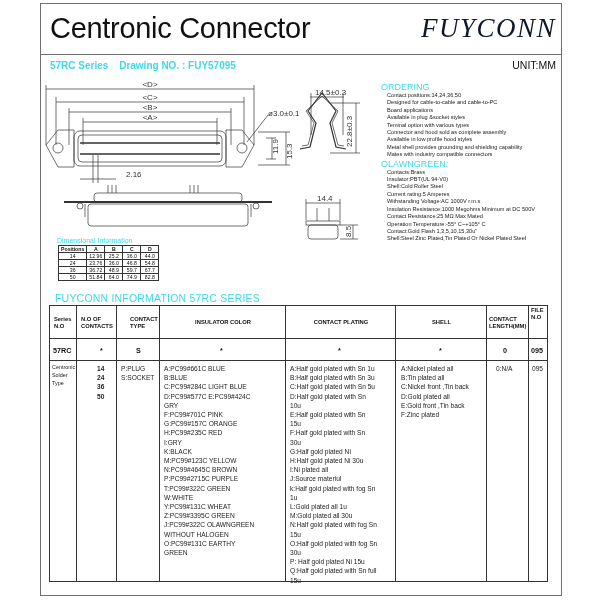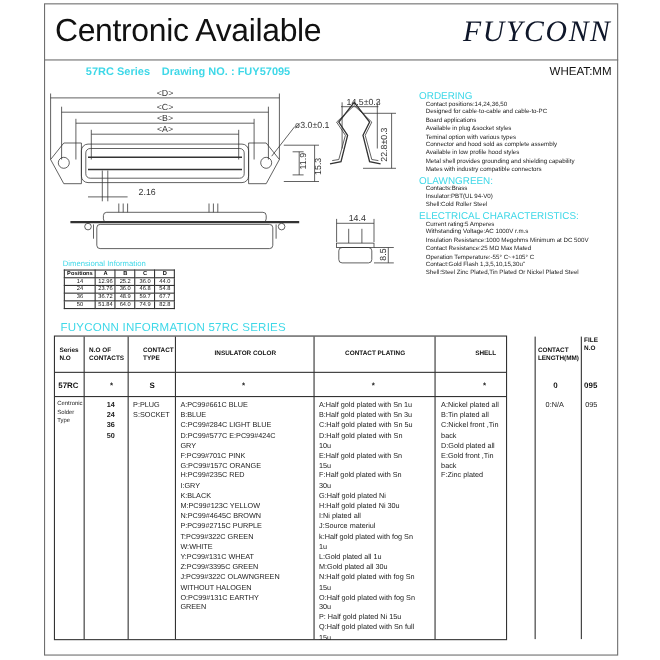--- a/index.html
+++ b/index.html
@@ -3,62 +3,62 @@
   <meta charset="utf-8">
   <style>
     * { box-sizing: border-box; margin: 0; padding: 0; }
     html, body { width: 600px; height: 600px; background: #ffffff; overflow: hidden; }
     body { font-family: "Liberation Sans", sans-serif; color: #111; position: relative; }
 
     .frame { position: absolute; left: 40px; top: 3px; width: 522px; height: 593px; border: 1px solid #6f6f6f; }
     .header-title { position: absolute; left: 50px; top: 12px; font-size: 29px; color: #111; letter-spacing: -0.3px; }
     .brand { position: absolute; right: 44px; top: 13px; font-family: "Liberation Serif", serif; font-style: italic; font-size: 27px; color: #0f172a; letter-spacing: 1.5px; }
     .header-rule { position: absolute; left: 40px; top: 54px; width: 522px; height: 1px; background: #6f6f6f; }
-    .series-line { position: absolute; left: 50px; top: 60px; font-size: 10px; font-weight: bold; color: #3fd8e8; margin-left: 28px; }
+    .series-line { position: absolute; left: 50px; top: 60px; font-size: 10px; font-weight: bold; color: #3fd8e8; }
     .series-line span + span { margin-left: 8px; }
     .unit { position: absolute; right: 44px; top: 59px; font-size: 10.5px; color: #111; }
 
     .drawing { position: absolute; left: 40px; top: 75px; }
 
     .feat { position: absolute; left: 382px; top: 82px; width: 175px; font-size: 5.6px; line-height: 7.4px; color: #222; }
     .feat .sec { font-size: 9px; line-height: 10px; color: #3fd8e8; margin-left: -1px; }
     .feat .item { padding-left: 5px; white-space: nowrap; }
 
     .dim-title { position: absolute; left: 57px; top: 237px; font-size: 7px; color: #3fd8e8; }
     table.dim { position: absolute; left: 58px; top: 245px; border-collapse: collapse; font-size: 5.2px; }
     table.dim td { border: 0.6px solid #333; text-align: center; height: 7px; padding: 0 2px; }
     table.dim td:nth-child(1) { width: 17px; }
     table.dim td:nth-child(n+2) { width: 18px; }
     table.dim tr:first-child td { font-weight: bold; }
 
     .order-title { position: absolute; left: 55px; top: 292px; font-size: 10.5px; color: #3fd8e8; letter-spacing: 0.2px; }
 
-    .otable { position: absolute; left: 49px; top: 305px; width: 412px; height: 277px; border: 1px solid #333; }
+    .otable { position: absolute; left: 49px; top: 305px; width: 499px; height: 277px; border: 1px solid #333; }
     .col { position: absolute; top: 0; height: 100%; border-right: 1px solid #333; }
     .hrow { position: absolute; left: 0; right: 0; top: 0; height: 33px; border-bottom: 1px solid #333; }
     .hcell { position: absolute; top: 0; height: 33px; display: flex; align-items: center; font-size: 5.8px; font-weight: bold; line-height: 7px; }
     .hcell.center { justify-content: center; text-align: center; }
     .code-row { position: absolute; left: 0; right: 0; top: 33px; height: 22px; border-bottom: 1px solid #333; }
     .code { position: absolute; top: 7px; font-size: 7.2px; font-weight: bold; }
     .cell { position: absolute; top: 58px; font-size: 6.6px; line-height: 9.2px; color: #222; }
     .cell.small { font-size: 5.4px; line-height: 7.8px; }
     .cell.bold { font-weight: bold; }
   </style>
 </head>
 <body>
 
 <div class="frame"></div>
-<div class="header-title">Centronic Available</div>
+<div class="header-title">Centronic Connector</div>
 <div class="brand">FUYCONN</div>
 <div class="header-rule"></div>
 <div class="series-line">
   <span>57RC Series</span>
   <span>Drawing NO. : FUY57095</span>
 </div>
-<div class="unit">WHEAT:MM</div>
+<div class="unit">UNIT:MM</div>
 
 <svg class="drawing" width="340" height="165" viewBox="0 0 340 165">
   <g stroke="#333" stroke-width="0.7" fill="none">
 
     <line x1="6" y1="14" x2="214" y2="14"></line>
     <line x1="6" y1="10" x2="6" y2="70"></line>
       <line x1="214" y1="10" x2="214" y2="70"></line>
     <line x1="16" y1="27" x2="204" y2="27"></line>
     <line x1="16" y1="22" x2="16" y2="70"></line>
       <line x1="204" y1="22" x2="204" y2="70"></line>
@@ -144,21 +144,20 @@
   <div class="item">Available in plug &amp;socket styles</div>
   <div class="item">Teminal option with various types</div>
   <div class="item">Connector and hood sold as complete assembly</div>
   <div class="item">Available in low profile hood styles</div>
   <div class="item">Metal shell provides grounding and shielding capability</div>
   <div class="item">Mates with industry compatible connectors</div>
   <div class="sec">OLAWNGREEN:</div>
   <div class="item">Contacts:Brass</div>
   <div class="item">Insulator:PBT(UL 94-V0)</div>
   <div class="item">Shell:Cold Roller Steel</div>
-  <div class="sec">ELECTRICAL CHARACTERISTICS:</div>
   <div class="item">Current rating:5 Amperes</div>
   <div class="item">Withstanding Voltage:AC 1000V r.m.s</div>
   <div class="item">Insulation Resistance:1000  Megohms Minimum at DC 500V</div>
   <div class="item">Contact Resistance:25 MΩ  Max Mated</div>
   <div class="item">Operation Temperature:-55° C~+105° C</div>
   <div class="item">Contact:Gold Flash 1,3,5,10,15,30u"</div>
   <div class="item">Shell:Steel Zinc Plated,Tin Plated Or Nickel Plated Steel</div>
 </div>
 
 <div class="dim-title">Dimensional Information</div>

